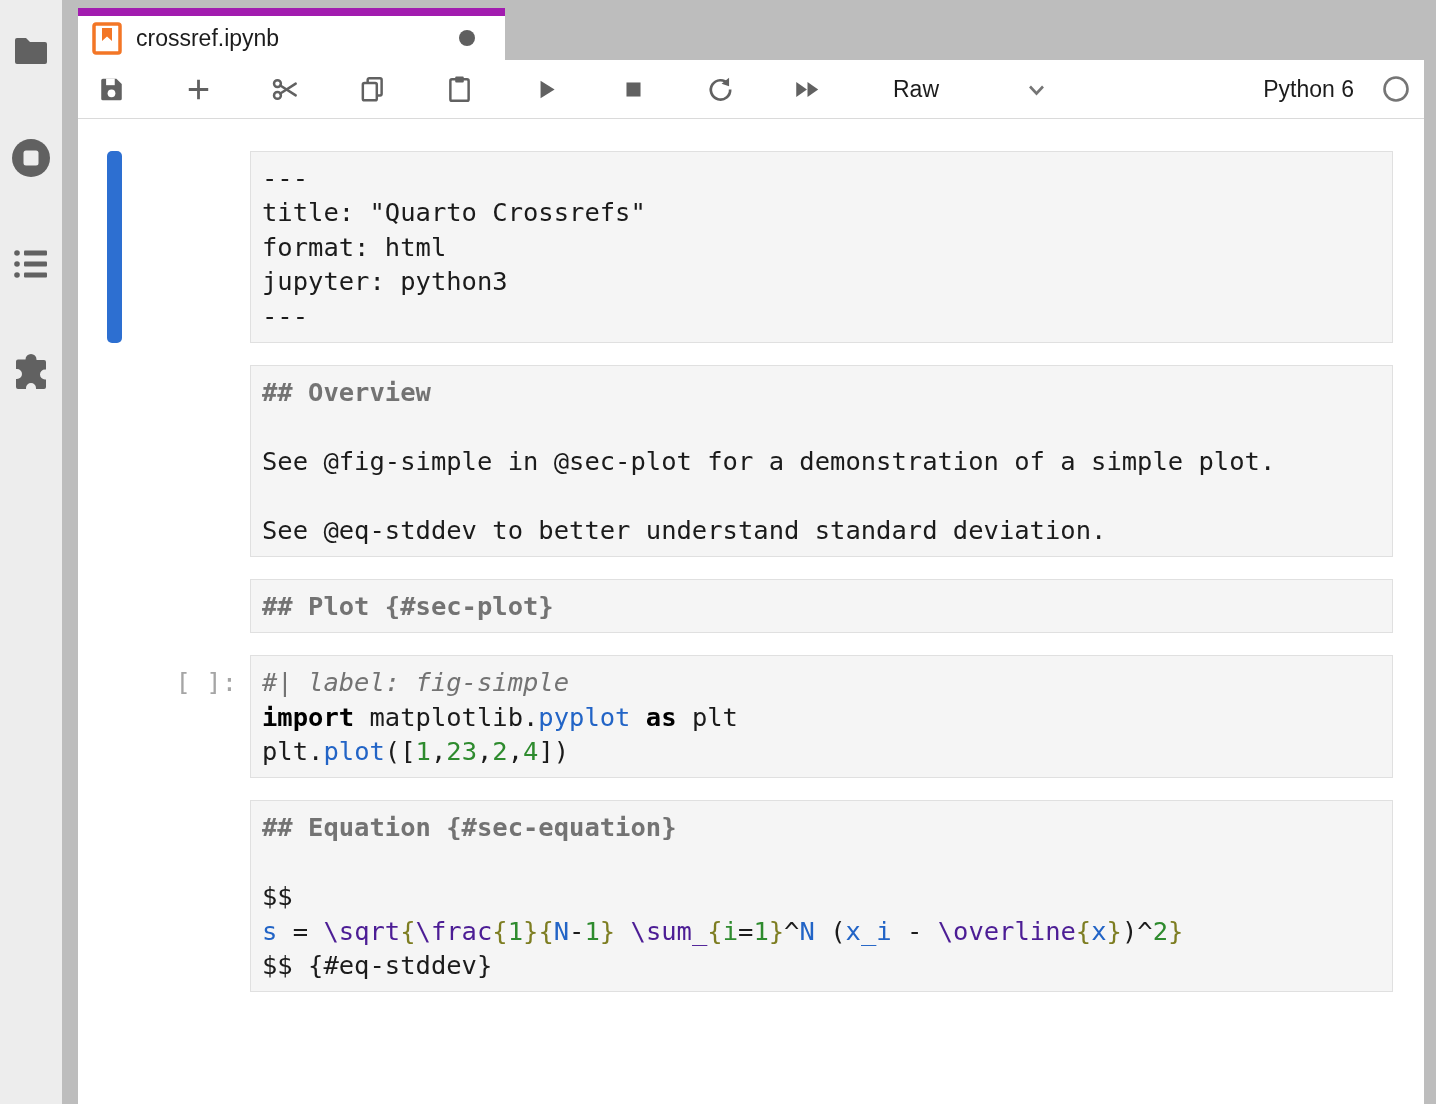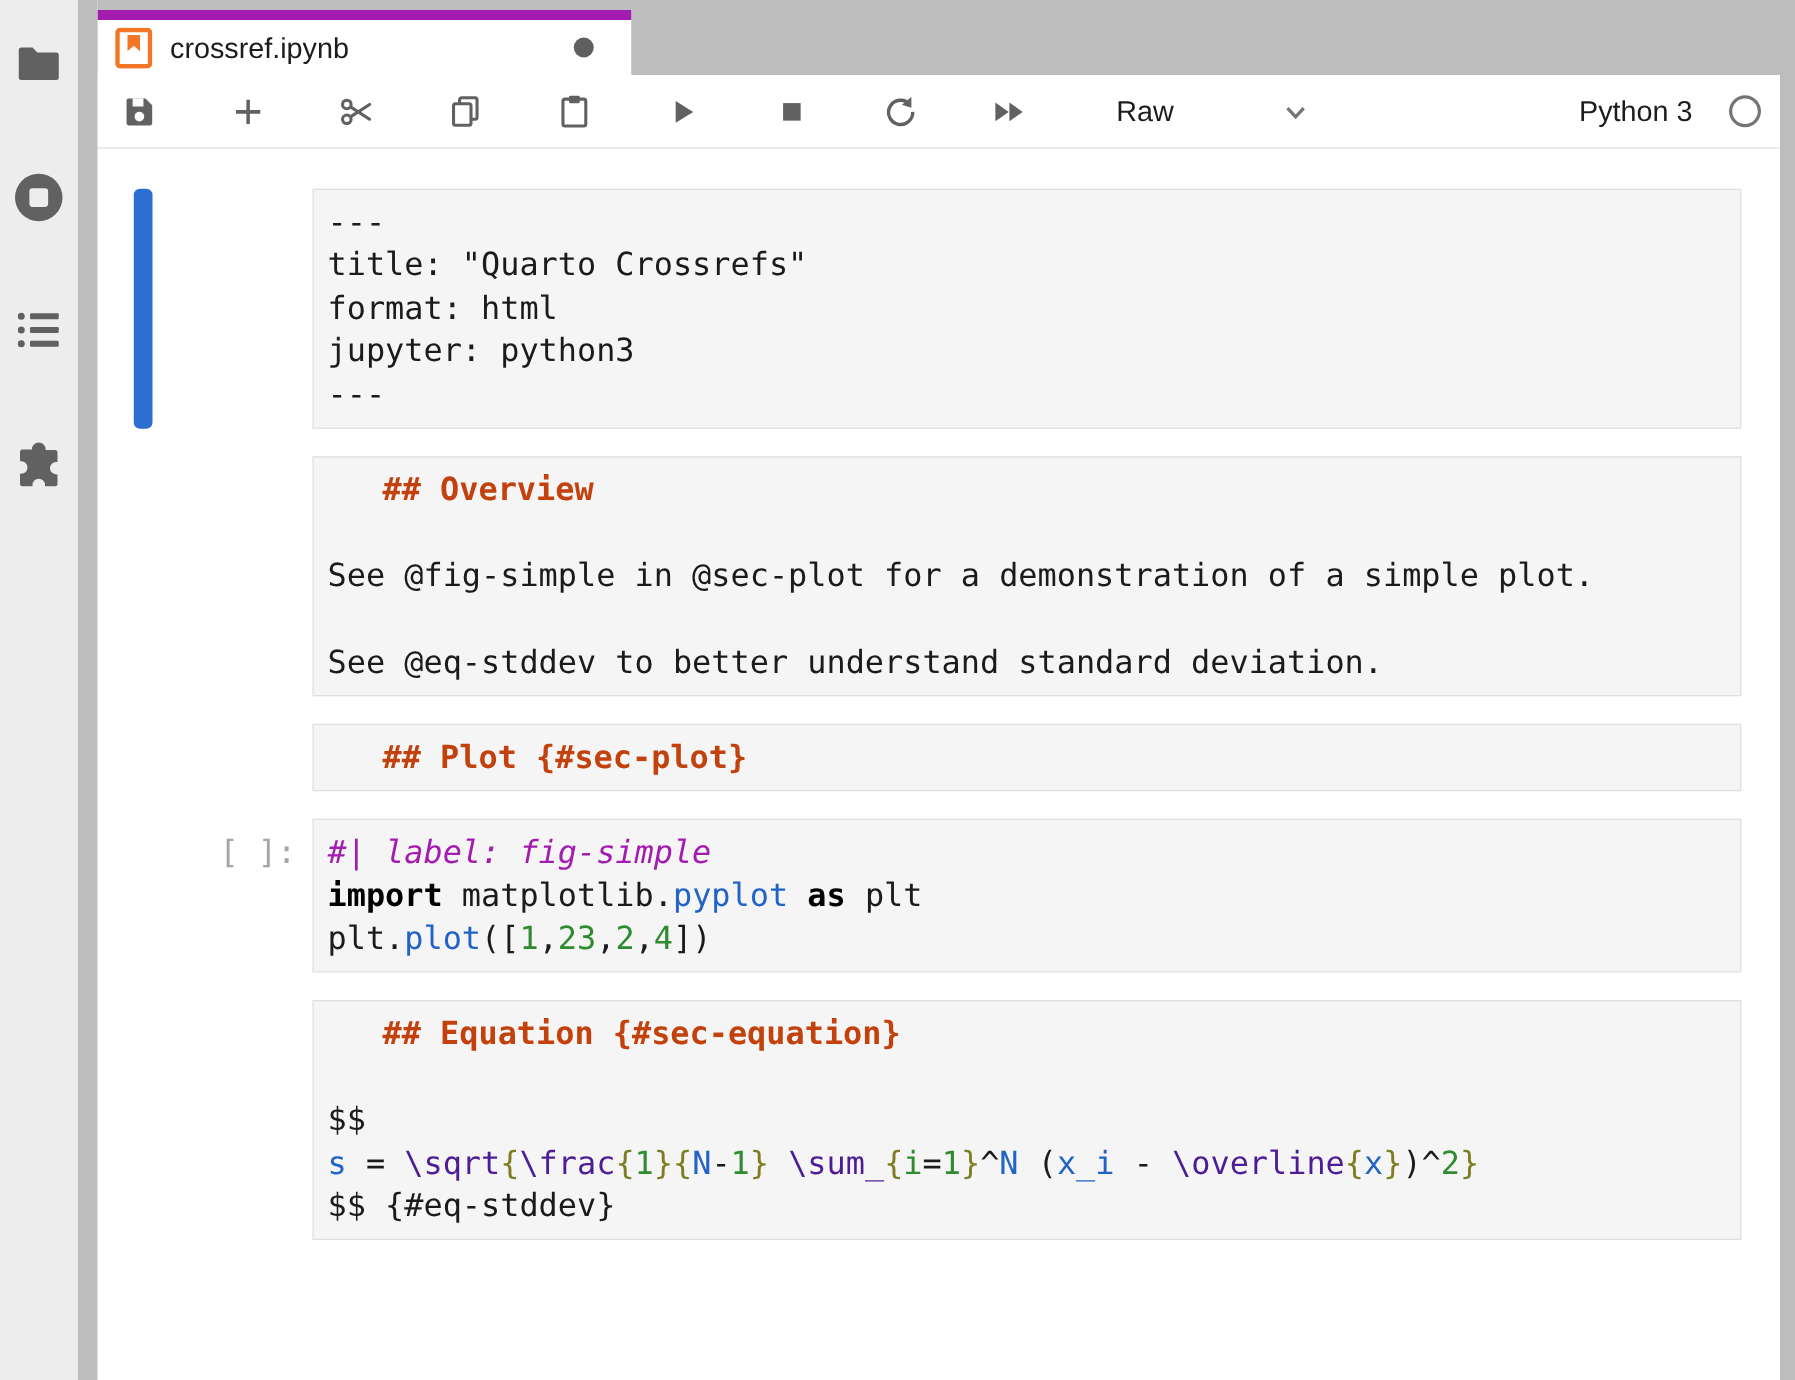--- a/index.html
+++ b/index.html
@@ -49,22 +49,22 @@
                border-radius:5px; background:transparent; cursor:pointer; }
   .cell.active .collapser { background:#2d6fd1; }
   .prompt { position:absolute; left:-128px; top:0; width:115px; text-align:right;
             padding-top:10px; font-family:"DejaVu Sans Mono", monospace;
             font-size:25.5px; line-height:34.4px; color:#a5a5a5; white-space:pre; }
   .editor { background:#f5f5f5; border:1px solid #e0e0e0; padding:9px 11px;
             font-family:"DejaVu Sans Mono", monospace; font-size:25.5px;
             line-height:34.4px; color:#1b1b1b; cursor:text; }
   .cm-line { height:34.4px; white-space:pre; }
 
-  .tok-header  { color:#c2410c; font-weight:bold;margin-left:44px; }
-  .tok-comment { color:#a21caf; font-style:italic; }
+  .tok-header  { color:#737373; font-weight:bold; }
+  .tok-comment { color:#737373; font-style:italic; }
   .tok-keyword { color:#000000; font-weight:bold; }
   .tok-prop    { color:#2264c6; }
   .tok-num     { color:#2e8b2e; }
   .tok-latex   { color:#4c1d95; }
   .tok-brace   { color:#7d7d21; }
   .tok-var     { color:#2264c6; }
   svg { display:block; }
 </style>
 </head>
 <body>
@@ -202,21 +202,21 @@
       <div class="celltype">
         <span class="celltype-label">Raw</span>
         <span>
           <svg width="25" height="25" viewBox="0 0 25 25">
               <path fill="none" stroke="#757575" stroke-width="2.6" d="M6 9.5 L12.5 16.5 L19 9.5"></path>
             </svg>
         </span>
       </div>
 
       <div class="kernel">
-        <span class="kernel-name">Python 3</span>
+        <span class="kernel-name">Python 6</span>
         <span>
           <svg width="28" height="28" viewBox="0 0 28 28">
               <circle cx="14" cy="14" r="11.5" fill="none" stroke="#757575" stroke-width="2.6"></circle>
             </svg>
         </span>
       </div>
     </div>
 
     <div class="content">
       <div class="cells">

